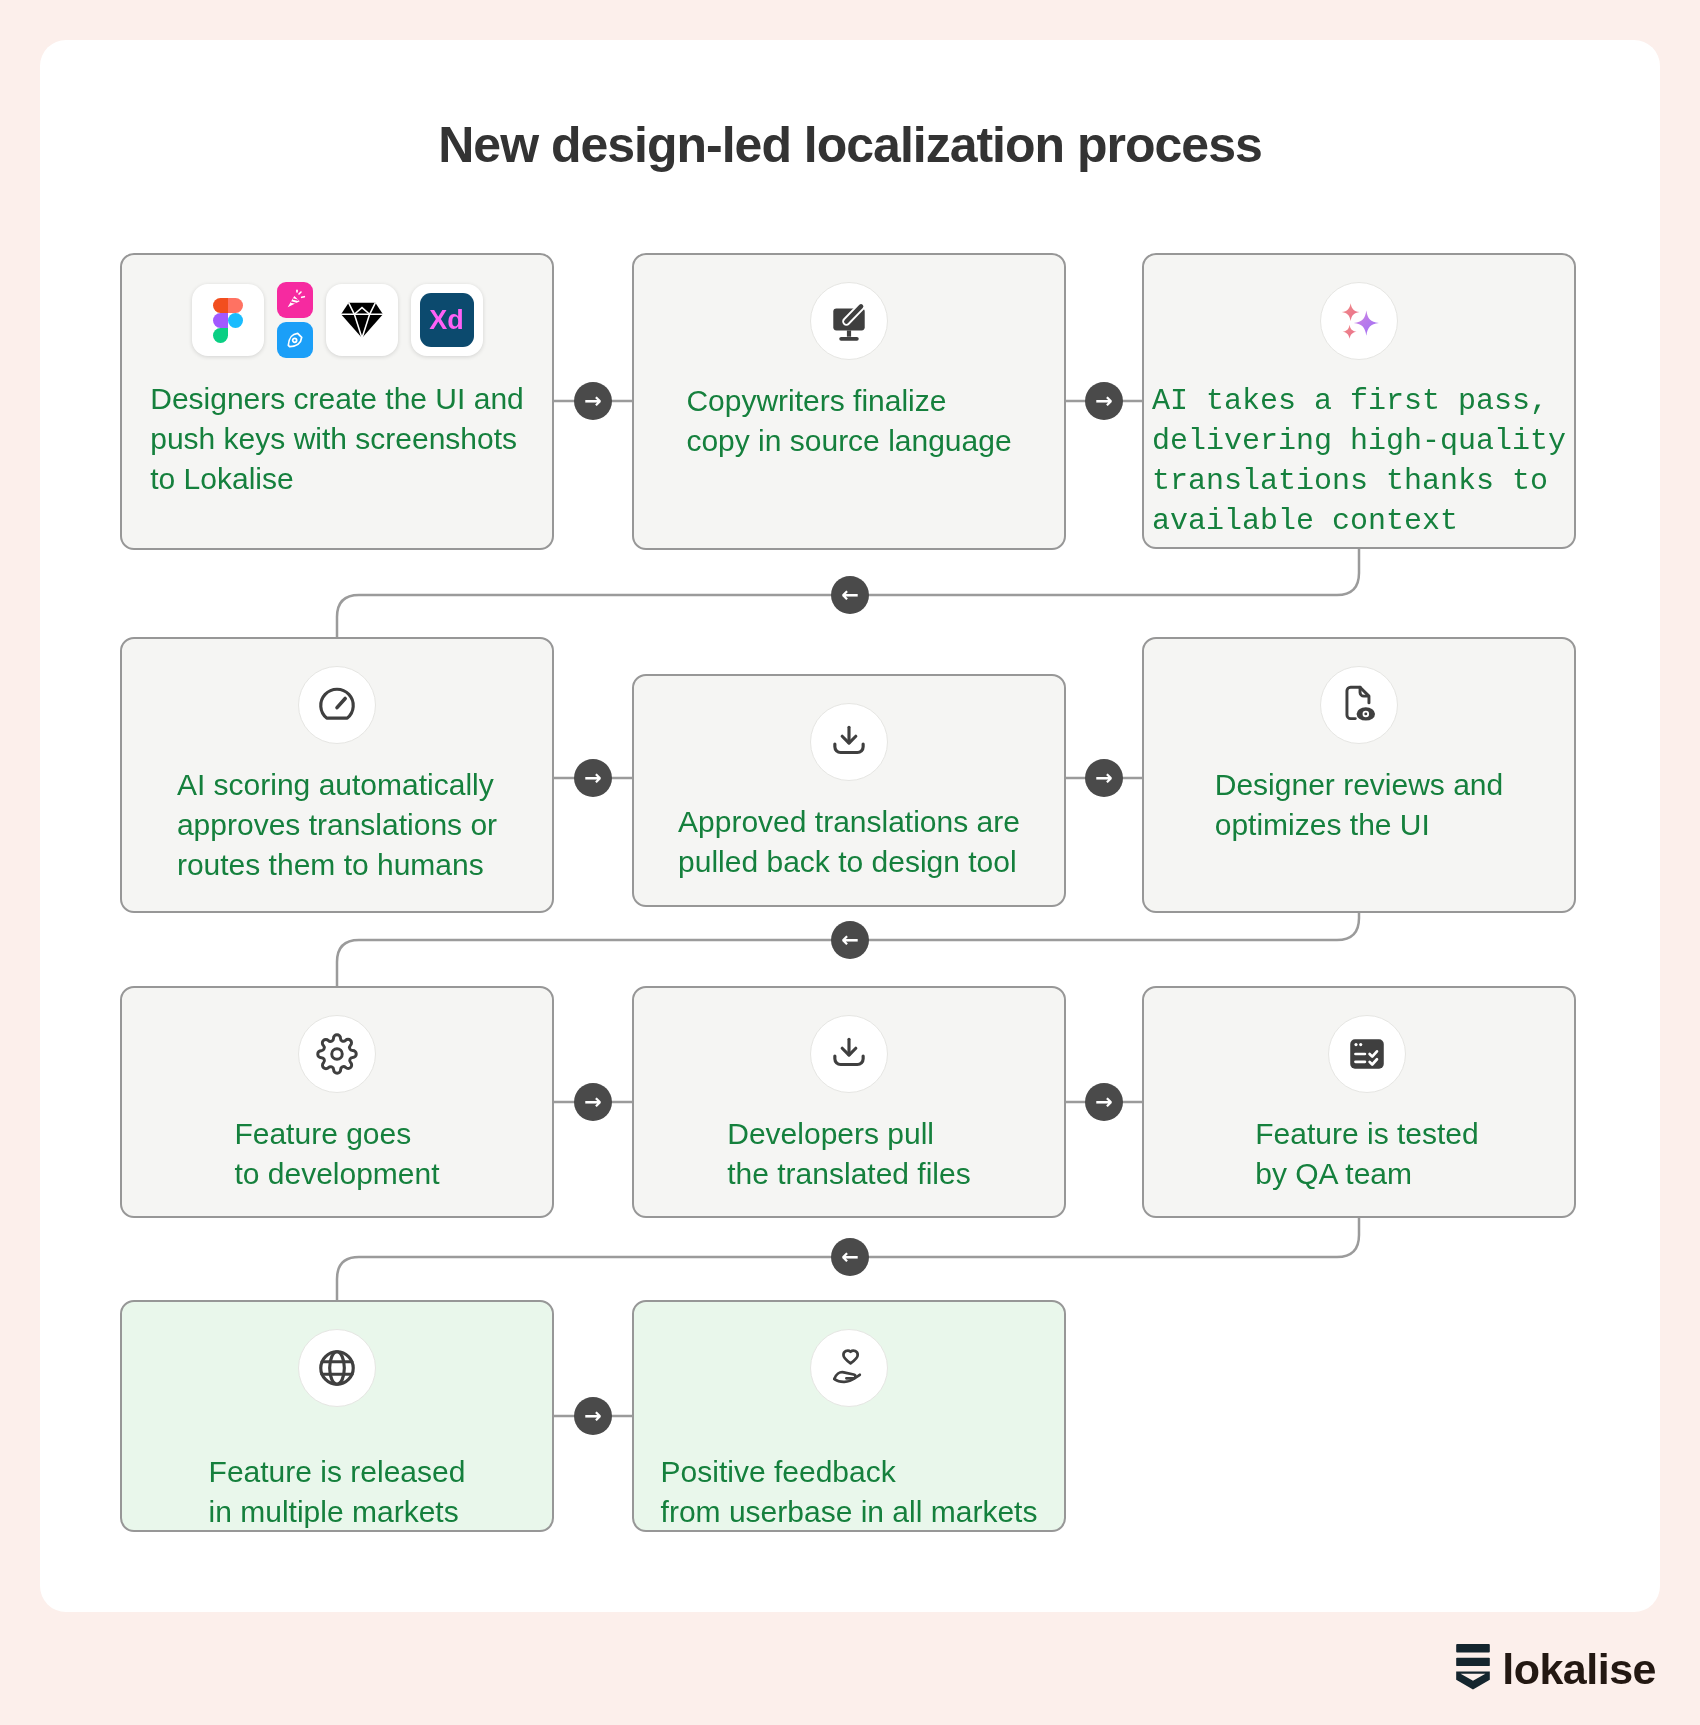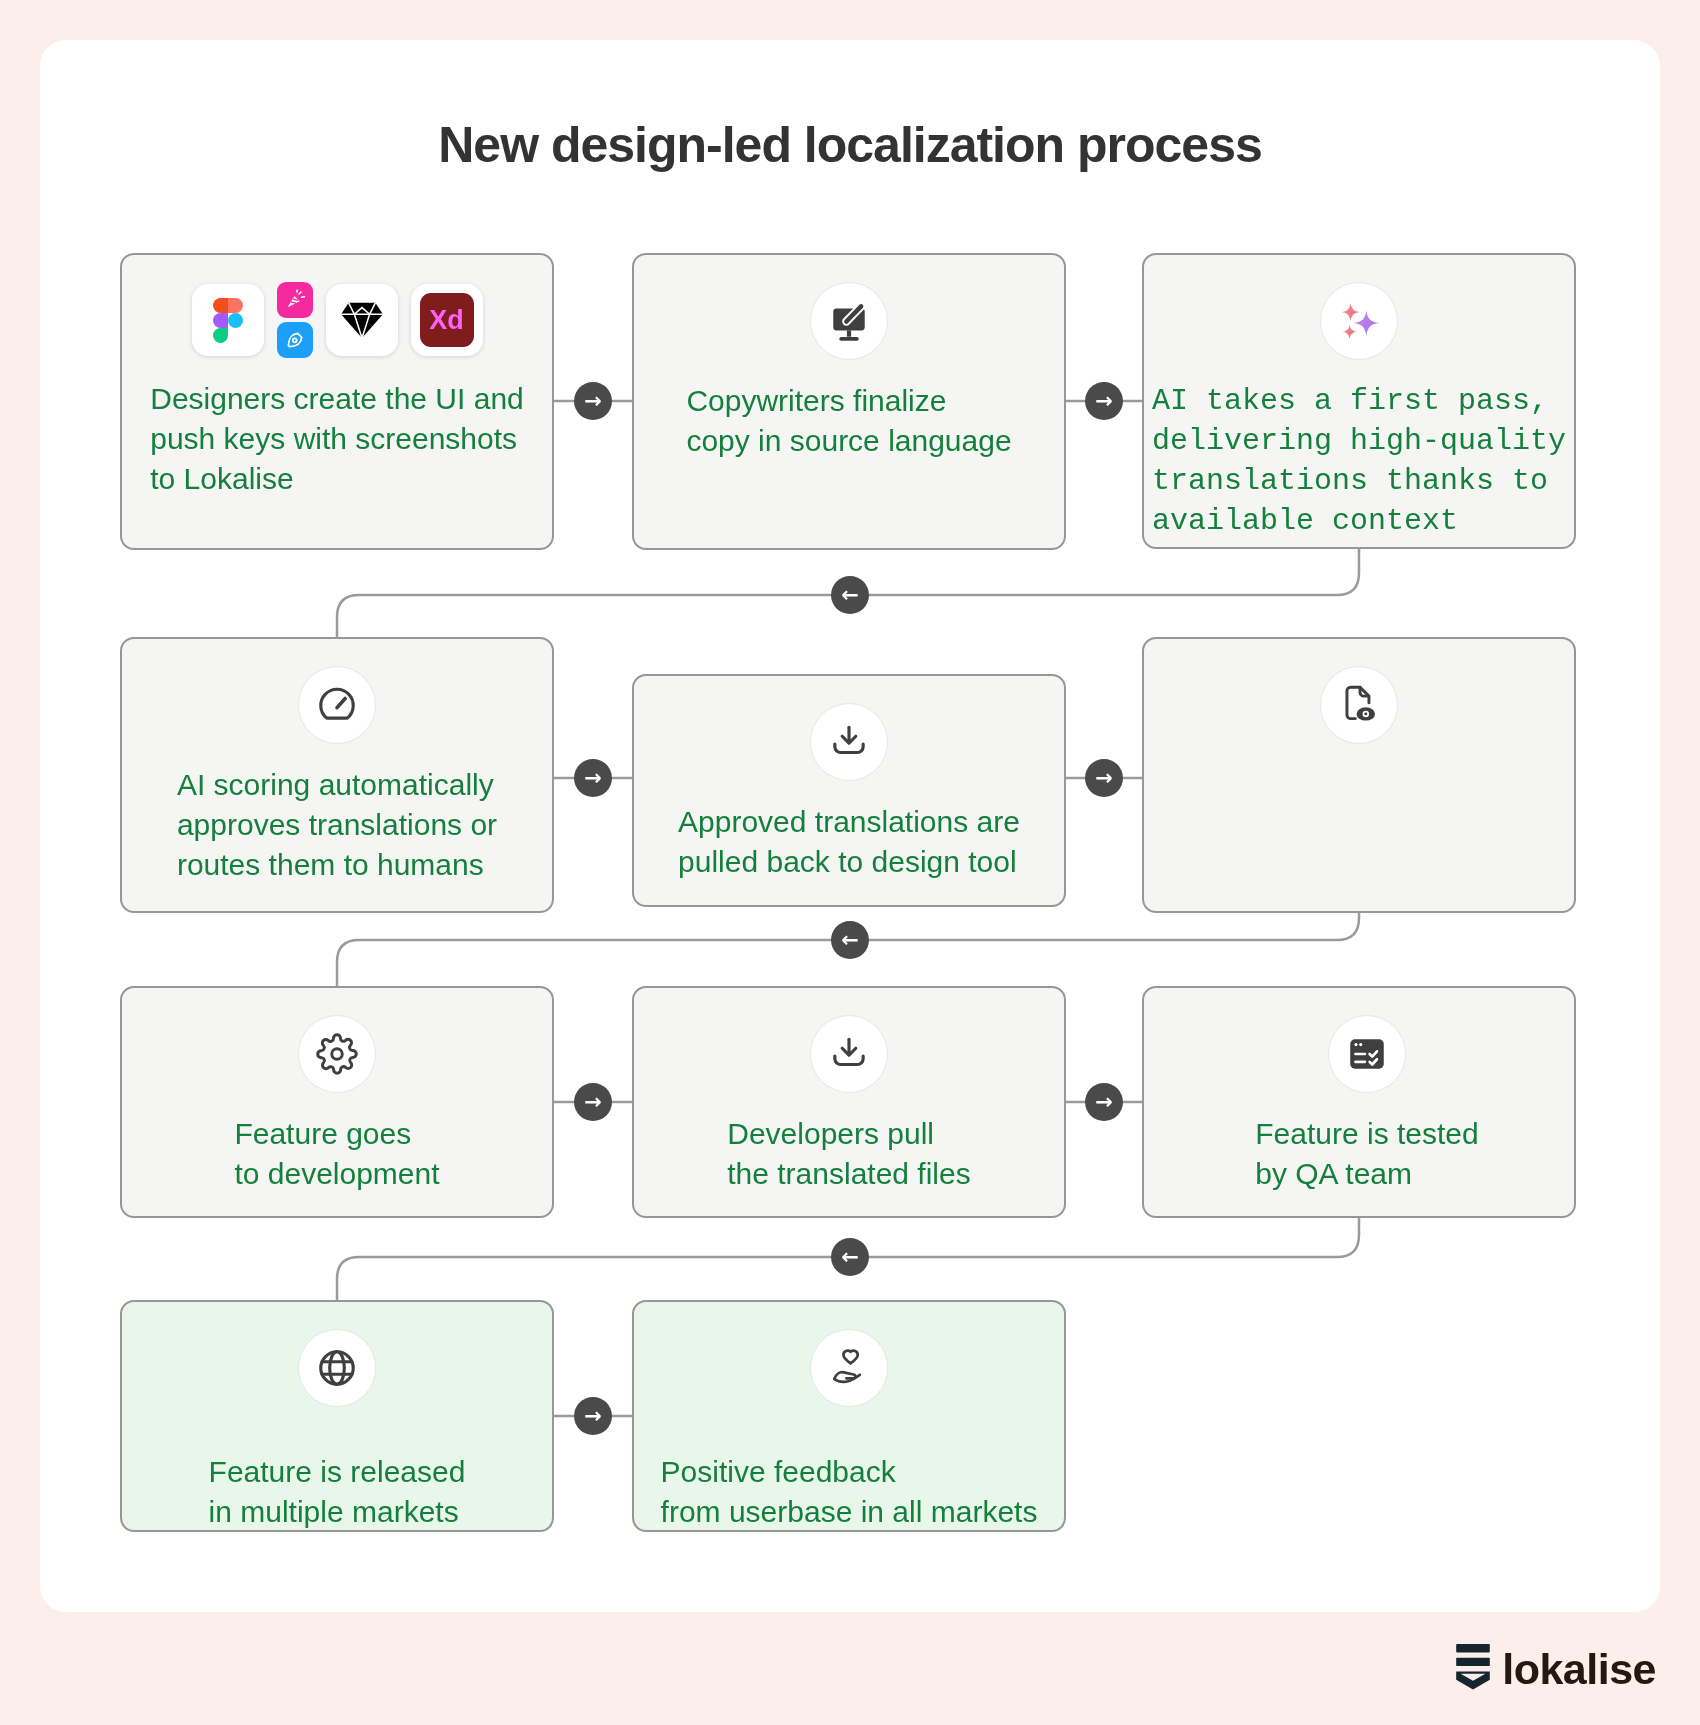--- a/index.html
+++ b/index.html
@@ -41,21 +41,21 @@
     display:flex;align-items:center;justify-content:center;
   }
   .mini-stack{display:flex;flex-direction:column;gap:4px;}
   .mini{
     width:36px;height:36px;border-radius:9px;
     display:flex;align-items:center;justify-content:center;
   }
   .mini.pink{background:#F62AA0;}
   .mini.blue{background:#1B9FF8;}
   .xd-inner{
-    width:54px;height:54px;border-radius:11px;background:#7f1d1d;
+    width:54px;height:54px;border-radius:11px;background:#0c4a6e;
     display:flex;align-items:center;justify-content:center;
     color:#FF61F6;font-size:27px;font-weight:700;
   }
   .arrow-badge{
     position:absolute;z-index:3;width:38px;height:38px;border-radius:50%;
     background:#4A4A4A;color:#FFFFFF;
     display:flex;align-items:center;justify-content:center;
     font-family:"DejaVu Sans", sans-serif;font-size:21px;font-weight:700;
   }
   .logo{
@@ -213,20 +213,22 @@
       <g class="ic" stroke-width="2.8">
         <path d="M22 4 H13 A3.5 3.5 0 0 0 9.5 7.5 V30.5 A3.5 3.5 0 0 0 13 34 H17.5"></path>
         <path d="M22 4 L30.5 12.5 V19"></path>
         <path d="M22 4.5 V9 A3.5 3.5 0 0 0 25.5 12.5 H30"></path>
       </g>
       <ellipse cx="27.5" cy="29.5" rx="8.8" ry="6.4" fill="#3F3F3F"></ellipse>
       <circle cx="27.5" cy="29.5" r="3.1" fill="#FFFFFF"></circle>
       <circle cx="27.5" cy="29.5" r="1.4" fill="#3F3F3F"></circle>
     </svg>
   </div>
+  <div class="box-label">Designer reviews and
+optimizes the UI</div>
 </div>
 
 <div class="box" style="left:120px;top:986px;width:434px;height:232px;">
   <div class="icon-circle">
     <svg width="42" height="42" viewBox="0 0 24 24">
       <g class="ic" stroke-width="1.7">
         <circle cx="12" cy="12" r="3"></circle>
         <path d="M19.4 15a1.65 1.65 0 0 0 .33 1.82l.06.06a2 2 0 0 1 0 2.83 2 2 0 0 1-2.83 0l-.06-.06a1.65 1.65 0 0 0-1.82-.33 1.65 1.65 0 0 0-1 1.51V21a2 2 0 0 1-2 2 2 2 0 0 1-2-2v-.09A1.65 1.65 0 0 0 9 19.4a1.65 1.65 0 0 0-1.82.33l-.06.06a2 2 0 0 1-2.83 0 2 2 0 0 1 0-2.83l.06-.06a1.65 1.65 0 0 0 .33-1.82 1.65 1.65 0 0 0-1.51-1H3a2 2 0 0 1-2-2 2 2 0 0 1 2-2h.09A1.65 1.65 0 0 0 4.6 9a1.65 1.65 0 0 0-.33-1.82l-.06-.06a2 2 0 0 1 0-2.83 2 2 0 0 1 2.83 0l.06.06a1.65 1.65 0 0 0 1.82.33H9a1.65 1.65 0 0 0 1-1.51V3a2 2 0 0 1 2-2 2 2 0 0 1 2 2v.09a1.65 1.65 0 0 0 1 1.51 1.65 1.65 0 0 0 1.82-.33l.06-.06a2 2 0 0 1 2.83 0 2 2 0 0 1 0 2.83l-.06.06a1.65 1.65 0 0 0-.33 1.82V9a1.65 1.65 0 0 0 1.51 1H21a2 2 0 0 1 2 2 2 2 0 0 1-2 2h-.09a1.65 1.65 0 0 0-1.51 1z"></path>
       </g>
     </svg>

